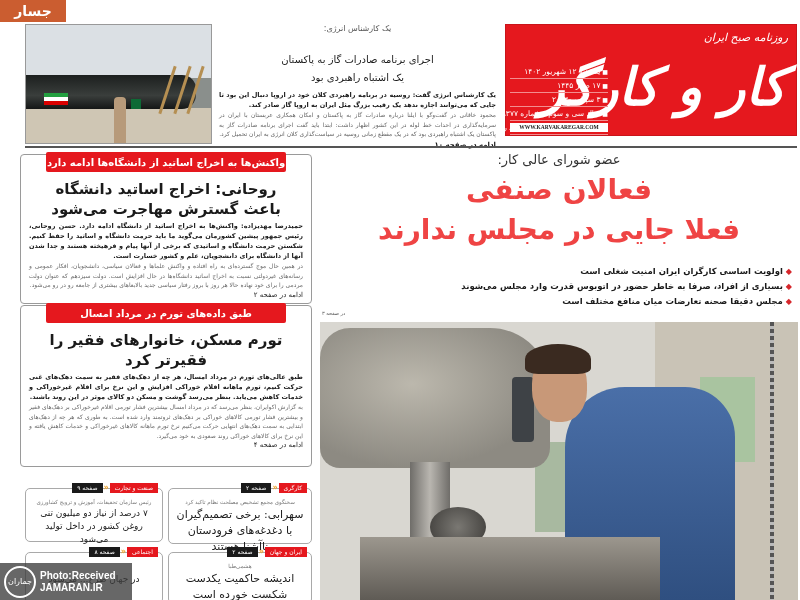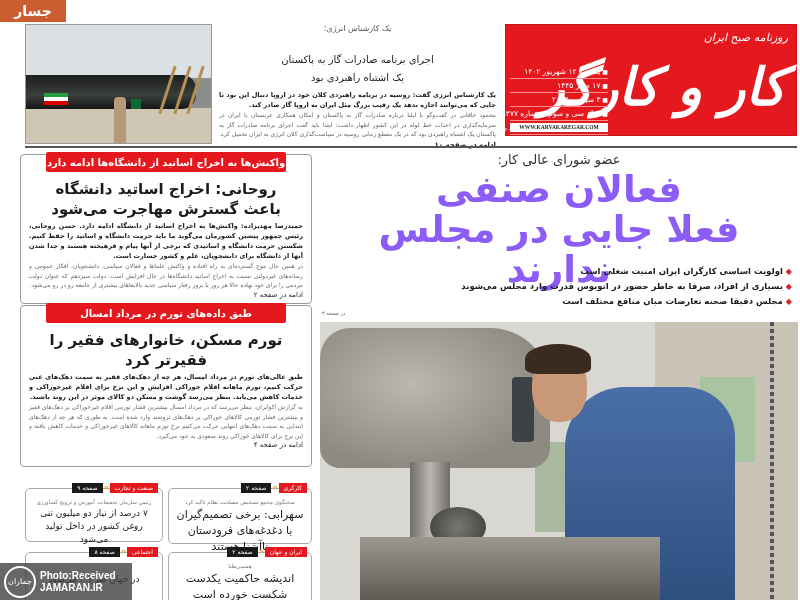--- a/index.html
+++ b/index.html
@@ -45,21 +45,21 @@
   .masthead .info { position: absolute; left: 4px; top: 40px; width: 98px; list-style: none; }
   .masthead .info li { font-size: 7.5px; line-height: 13px; border-bottom: 1px solid #f38d8f; white-space: nowrap; }
   .masthead .info li::before { content: "■ "; font-size: 6px; }
   .masthead .site { position: absolute; left: 4px; bottom: 3px; width: 98px; background: #fff; color: #222; font-size: 5.5px; font-weight: bold; text-align: center; line-height: 9px; direction: ltr; font-family: "Liberation Serif", serif; }
 
   .rule-top { position: absolute; left: 25px; top: 146px; width: 772px; height: 2px; background: #555; }
 
   
   .main-head { position: absolute; left: 320px; top: 150px; width: 478px; text-align: center; }
   .main-head .kicker { font-size: 13px; color: #333; line-height: 20px; }
-  .main-head .title { font-size: 37px; font-weight: bold; line-height: 40px; color: #8b5cf6; letter-spacing: -1px; }
+  .main-head .title { font-size: 28px; font-weight: bold; line-height: 40px; color: #ef4444; letter-spacing: -1px; }
   .bullets { position: absolute; right: 8px; top: 264px; list-style: none; text-align: right; }
   .bullets li { font-size: 8.5px; font-weight: bold; line-height: 14px; }
   .bullets li .dot { color: #d6262b; margin-left: 3px; font-size: 8px; }
   .page-ref { position: absolute; left: 322px; top: 310px; font-size: 5px; color: #555; }
 
   
   .worker-photo {
     position: absolute; left: 320px; top: 322px; width: 478px; height: 278px; overflow: hidden;
     background: linear-gradient(90deg, #d9d7d1 0 70%, #c9c3b6 70%);
   }

